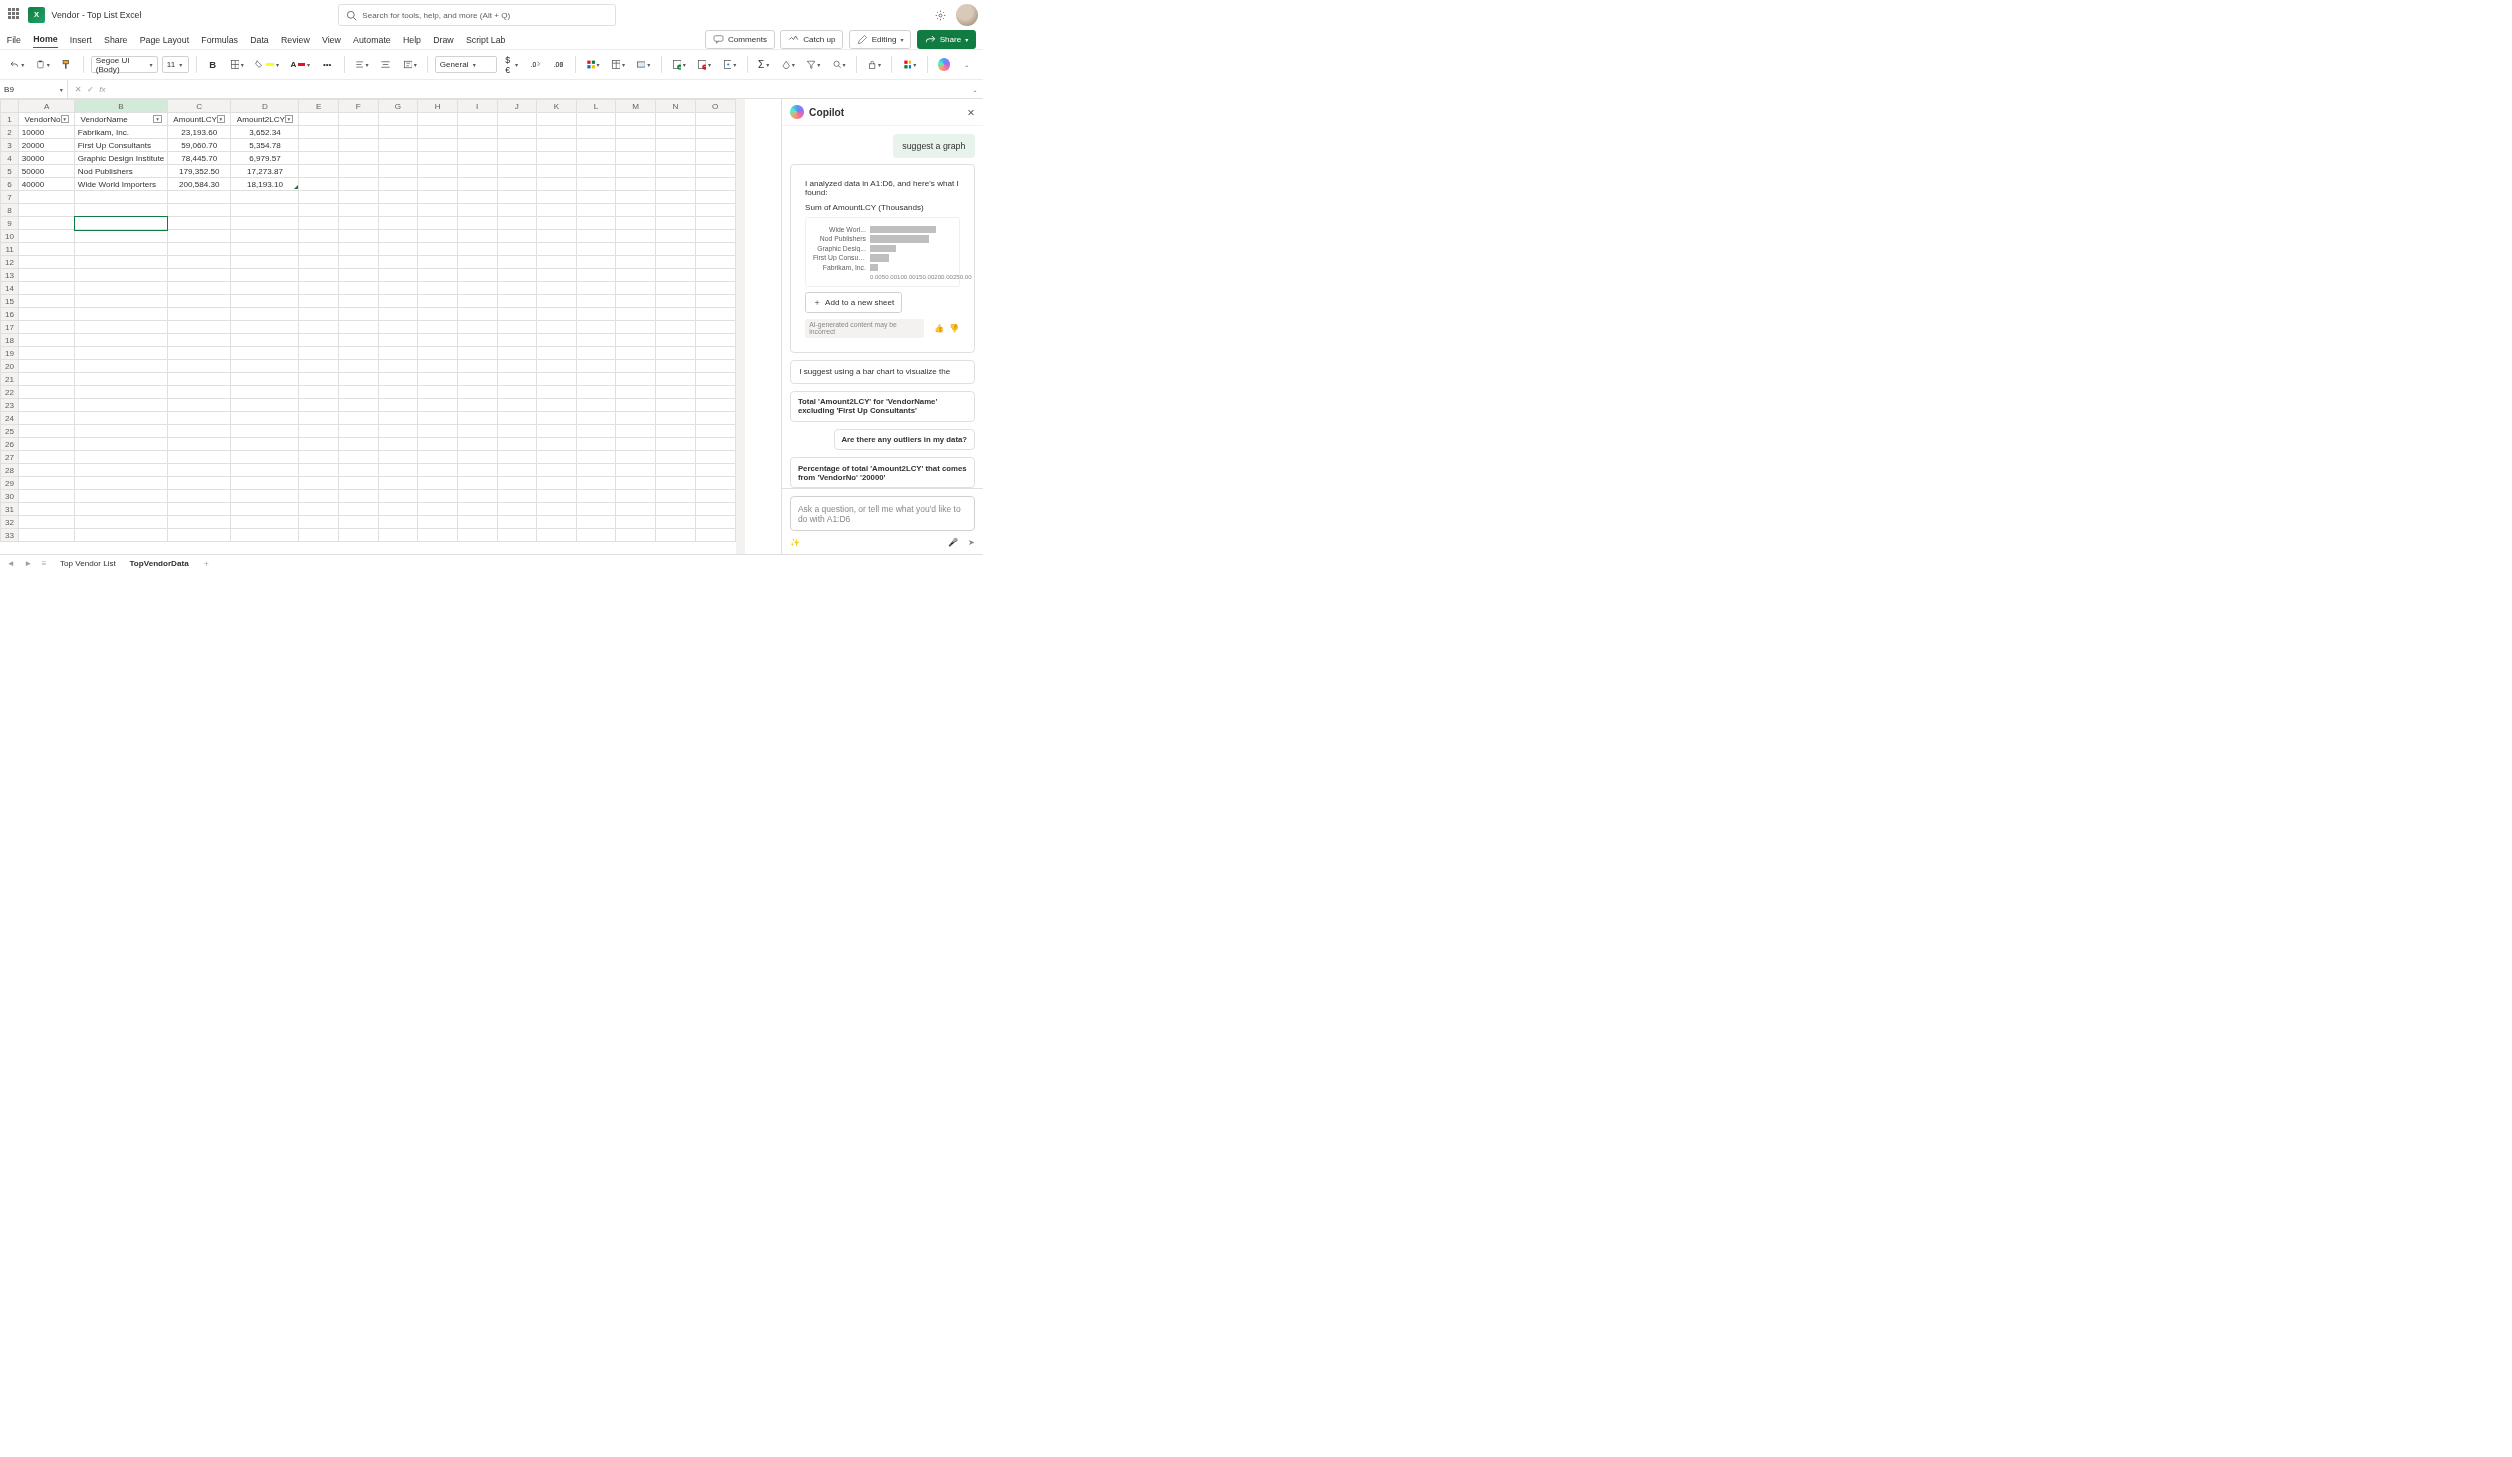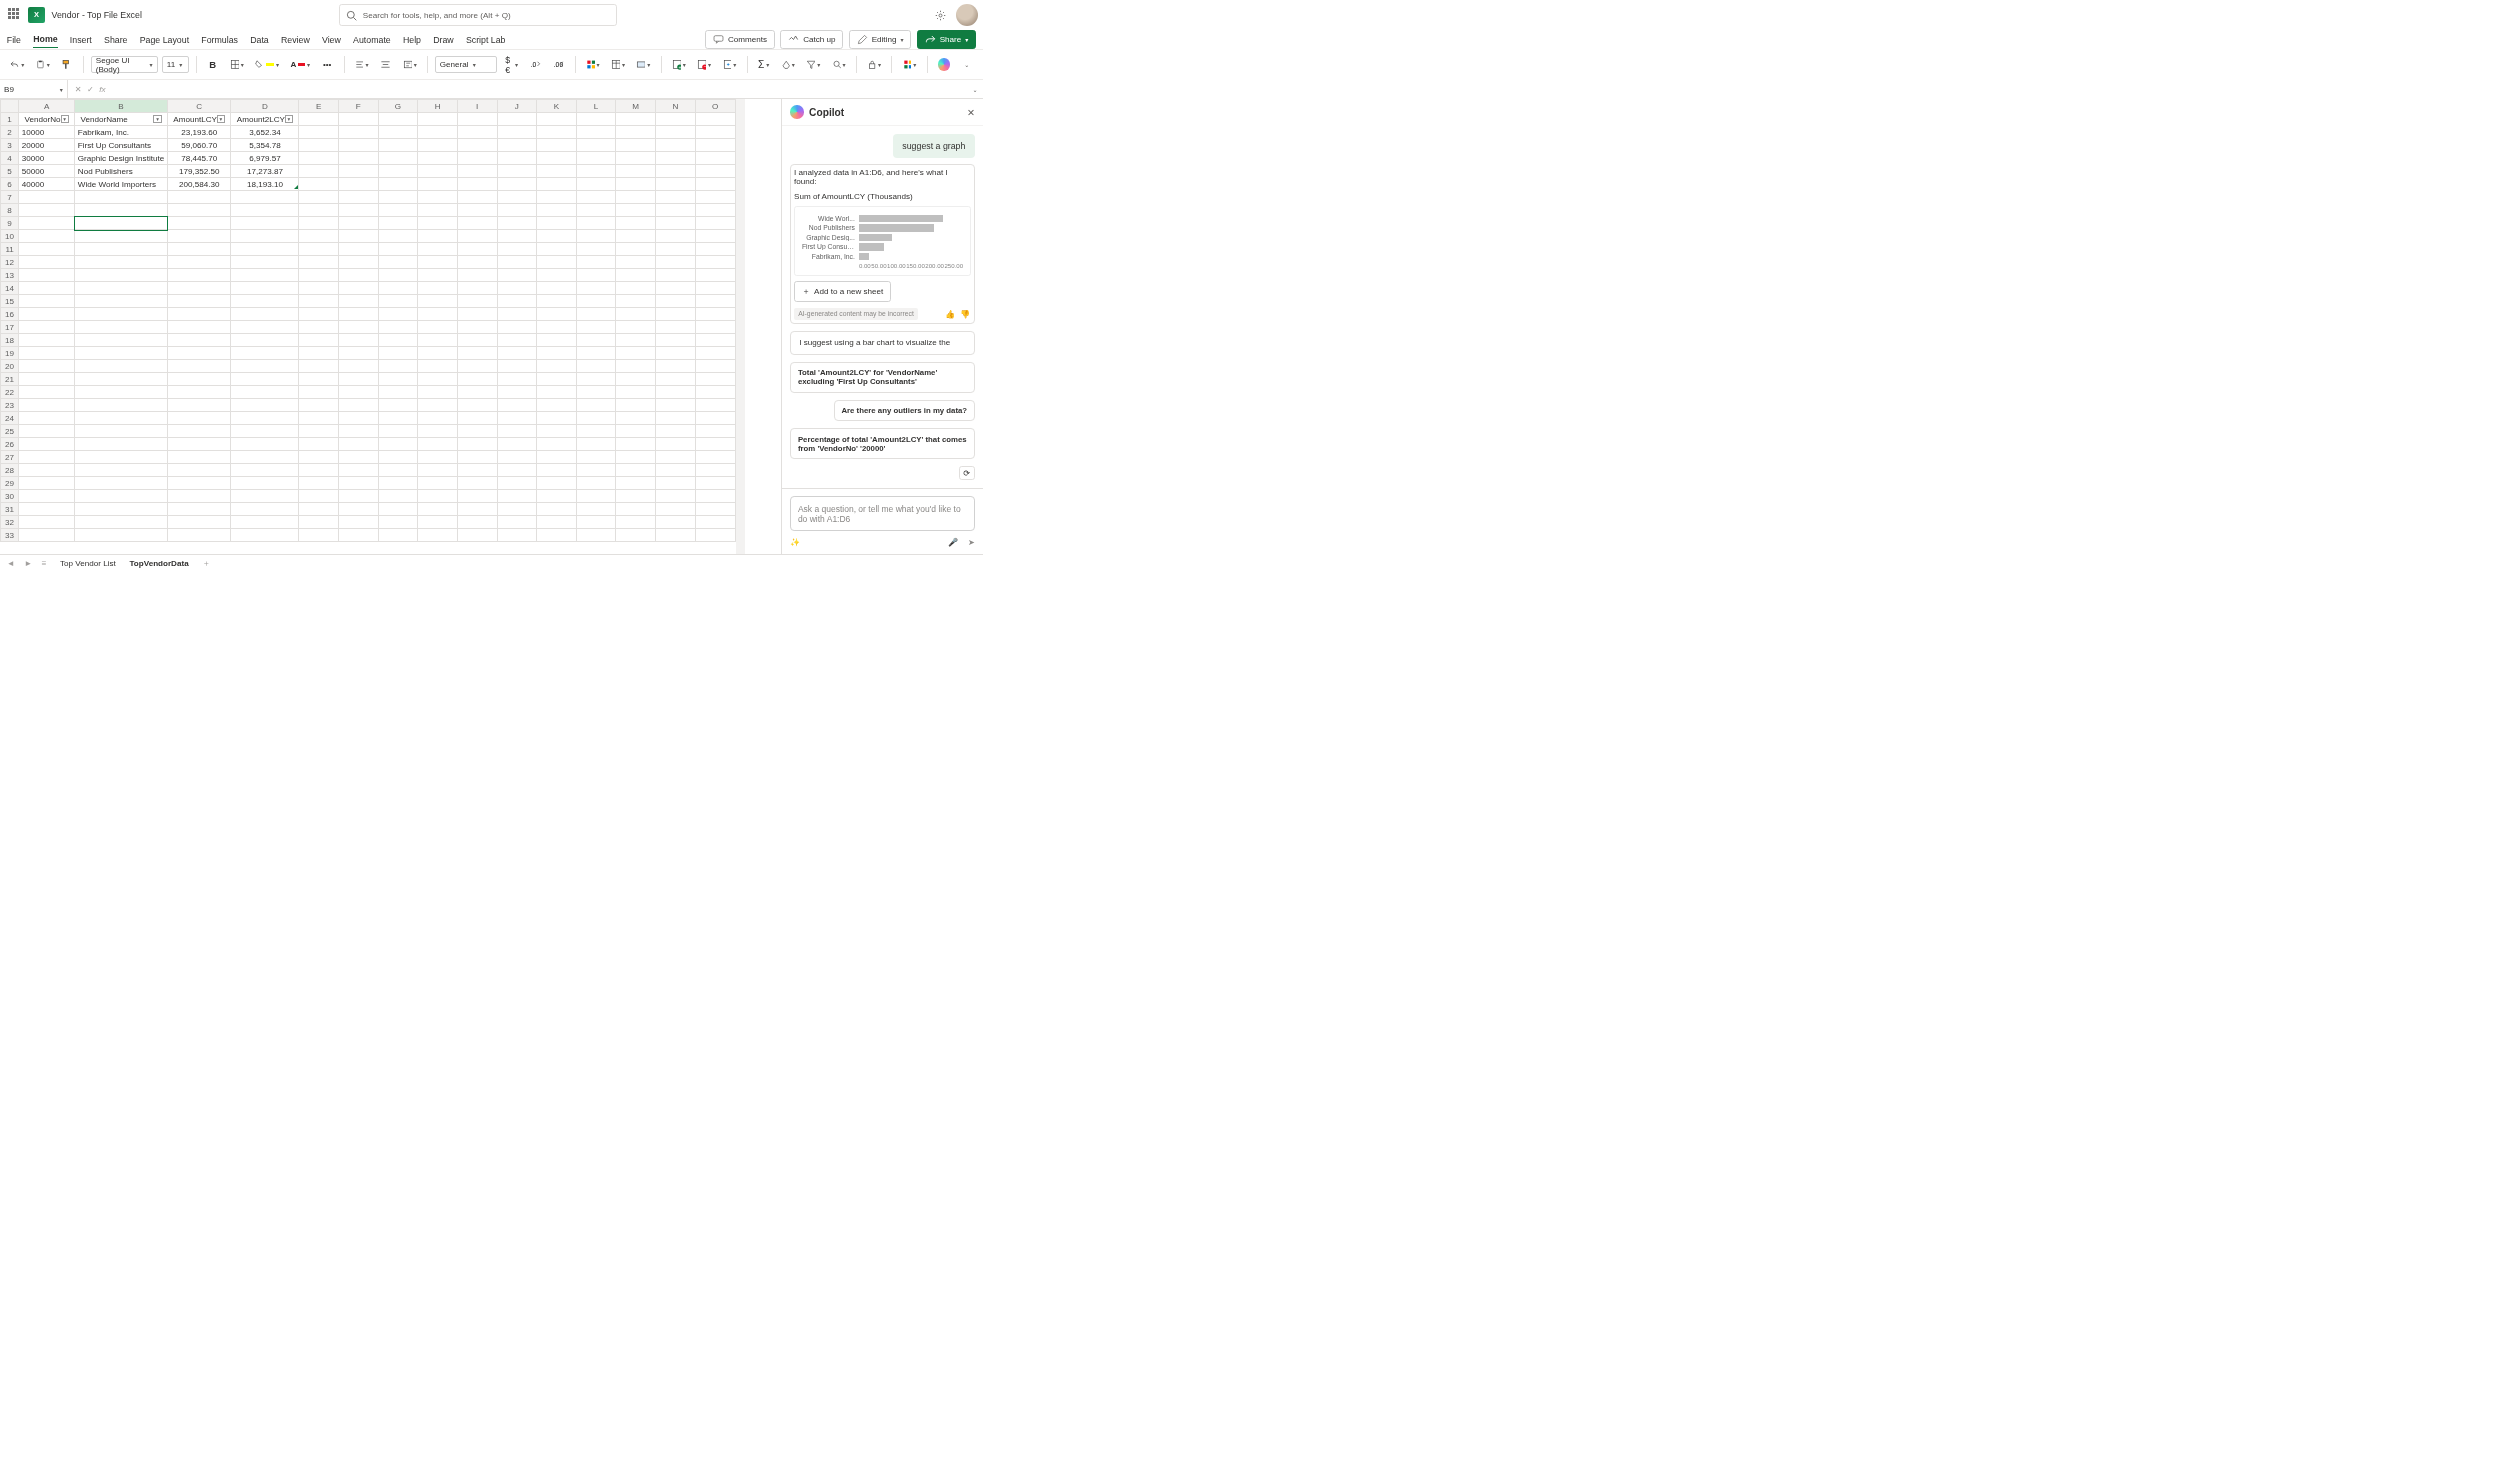--- a/index.html
+++ b/index.html
@@ -64,21 +64,21 @@
 .sheettab.active { border-bottom:1.4px solid #107c41; font-weight:600;}
 
 
 .copilot { width:202px; border-left:0.7px solid #e1dfdd; display:flex; flex-direction:column; height:100%;margin-left:36px; }
 .cp-head { height:27px; display:flex; align-items:center; padding:0 8.1px; gap:5.4px; border-bottom:0.7px solid #f3f2f1;}
 .cp-logo { width:13.6px;height:13.6px;border-radius:50%;background:conic-gradient(#4b9cf5,#a06cf5,#f56ca0,#f5a06c,#4bf5c4,#4b9cf5);}
 .cp-title { font-size:10.2px; font-weight:600;}
 .cp-close { margin-left:auto; cursor:pointer; font-size:9.5px; color:#605e5c;}
 .cp-body { flex:1; overflow:hidden; padding:8.1px; display:flex; flex-direction:column; gap:6.8px;}
 .userbubble { align-self:flex-end; background:#e8f3ec; border-radius:4.1px; padding:6.8px 9.5px; font-size:8.8px; }
-.card { border:0.7px solid #e1dfdd; border-radius:4.1px; padding:3px; font-size:8.1px; display:flex; flex-direction:column; gap:5.4px;}
+.card { border:0.7px solid #e1dfdd; border-radius:4.1px; padding:14px; font-size:8.1px; display:flex; flex-direction:column; gap:5.4px;}
 .chartbox { border:0.7px solid #eee; border-radius:2.7px; padding:5.4px 6.8px;}
 .barrow { display:flex; align-items:center; gap:4.1px; margin:2px 0;}
 .barlbl { width:53px; text-align:right; font-size:6.8px; color:#616161; white-space:nowrap; overflow:hidden; text-overflow:ellipsis;}
 .bartrack { flex:1; height:7.5px; position:relative;}
 .barfill { position:absolute; left:0; top:0; bottom:0; background:#bfbfbf;}
 .axis { display:flex; justify-content:space-between; font-size:6.1px; color:#888; padding-left:57px;}
 .addbtn { border:0.7px solid #d1d1d1; border-radius:2.7px; padding:4.1px 6.8px; display:inline-flex; gap:4.1px; align-items:center; cursor:pointer; width:max-content;}
 .disclaim { font-size:6.8px; color:#8a8886; background:#f3f2f1; padding:2.7px 4.1px; border-radius:2px;}
 .cardfoot { display:flex; align-items:center; gap:5.4px;}
 .cardfoot .spacer{flex:1}
@@ -103,21 +103,21 @@
       <span></span>
       <span></span>
       <span></span>
       <span></span>
       <span></span>
       <span></span>
       <span></span>
       <span></span>
     </div>
   <div class="excel-logo">X</div>
-  <div class="doc-title">Vendor - Top File Excel</div>
+  <div class="doc-title">Vendor - Top List Excel</div>
   <div class="searchbox">
     <span class="ico"><svg viewBox="0 0 16 16">
           <circle cx="7" cy="7" r="5" fill="none" stroke="#605e5c" stroke-width="1.3"></circle>
           <line x1="11" y1="11" x2="15" y2="15" stroke="#605e5c" stroke-width="1.3"></line>
         </svg></span>
     <span>Search for tools, help, and more (Alt + Q)</span>
   </div>
   <div class="titlebar-right">
     <span class="ico gear"><svg viewBox="0 0 16 16">
           <circle cx="8" cy="8" r="2.2" fill="none" stroke="#605e5c" stroke-width="1.2"></circle>

